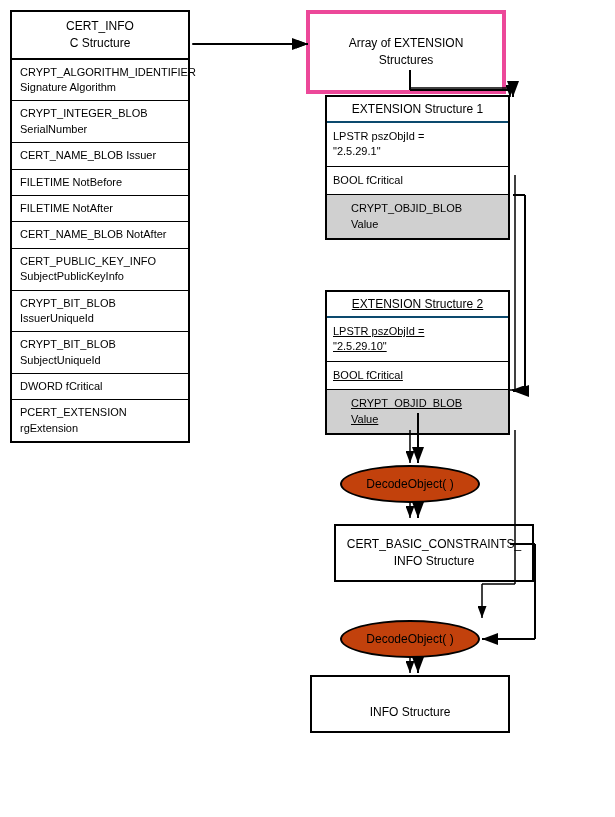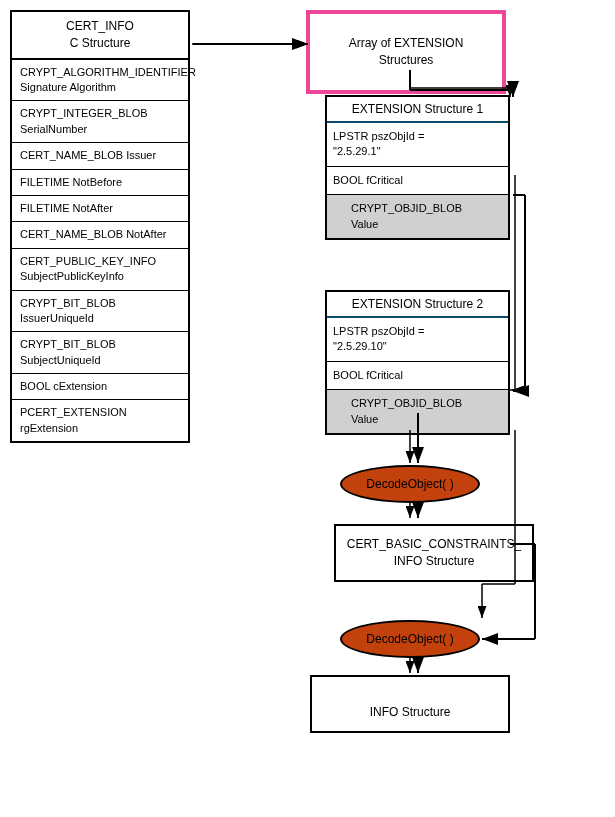--- a/index.html
+++ b/index.html
@@ -58,20 +58,21 @@
       position: absolute;
       left: 325px;
       border: 2px solid #000;
       width: 185px;
     }
     .ext-structure-1 {
       top: 95px;
     }
     .ext-structure-2 {
       top: 290px;
+      text-decoration: underline;
     }
     .ext-title {
       padding: 5px 8px;
       font-size: 12px;
       border-bottom: 2px solid #0c4a6e;
       text-align: center;
     }
     .ext-row {
       border-bottom: 1px solid #000;
       padding: 6px 6px;
@@ -157,21 +158,21 @@
     </div>
     <div class="cert-info-row">CRYPT_ALGORITHM_IDENTIFIER Signature Algorithm</div>
     <div class="cert-info-row">CRYPT_INTEGER_BLOB SerialNumber</div>
     <div class="cert-info-row">CERT_NAME_BLOB Issuer</div>
     <div class="cert-info-row">FILETIME NotBefore</div>
     <div class="cert-info-row">FILETIME NotAfter</div>
     <div class="cert-info-row">CERT_NAME_BLOB NotAfter</div>
     <div class="cert-info-row">CERT_PUBLIC_KEY_INFO SubjectPublicKeyInfo</div>
     <div class="cert-info-row">CRYPT_BIT_BLOB IssuerUniqueId</div>
     <div class="cert-info-row">CRYPT_BIT_BLOB SubjectUniqueId</div>
-    <div class="cert-info-row">BOOL cExtension</div>
+    <div class="cert-info-row">DWORD fCritical</div>
     <div class="cert-info-row">PCERT_EXTENSION rgExtension</div>
   </div>
 
   <div class="array-box">
     <span>Array of EXTENSION</span><br>
     <span>Structures</span>
   </div>
 
   <div class="ext-structure ext-structure-1">
     <div class="ext-title">

